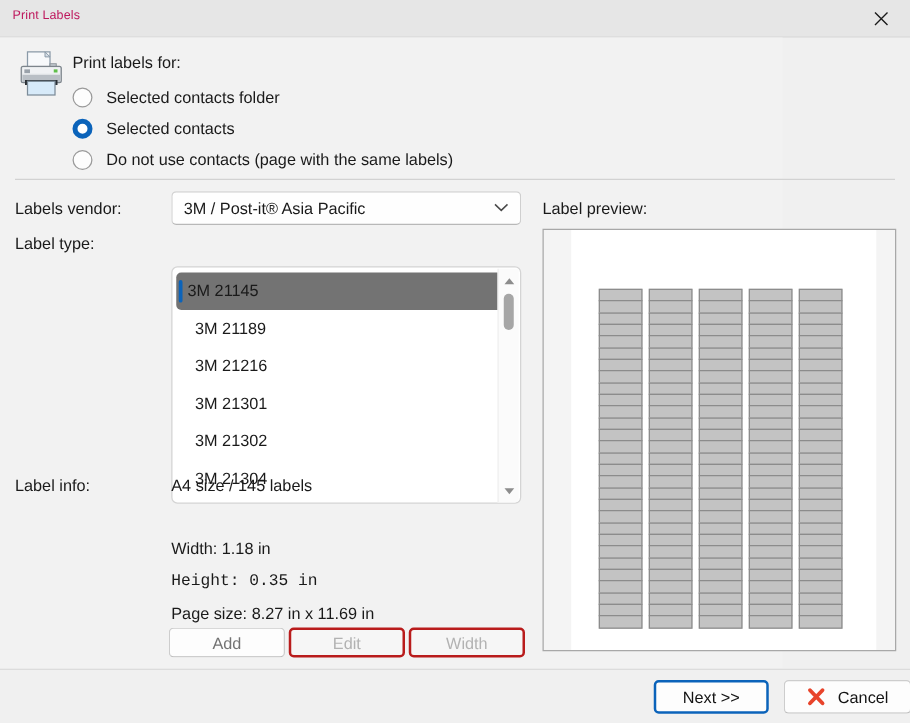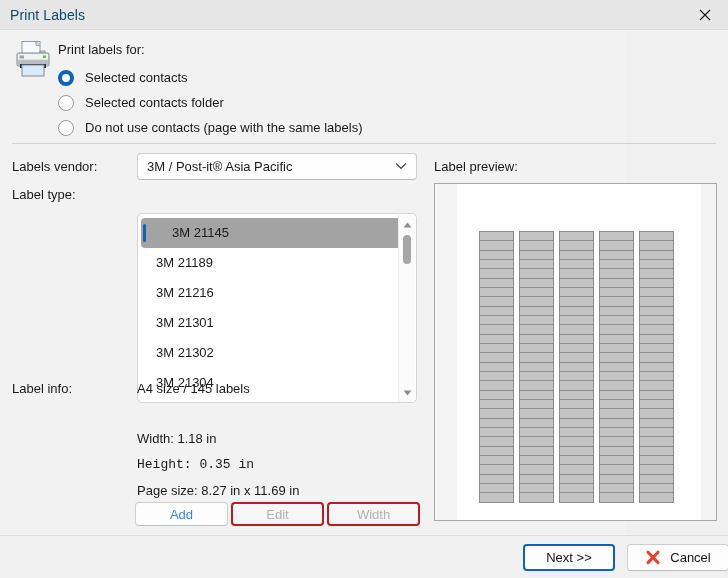--- a/index.html
+++ b/index.html
@@ -23,22 +23,22 @@
     position: absolute;
     left: 0; top: 0;
     width: 728px; height: 30px;
     background: #e6e6e6;
     border-bottom: 1px solid #dcdcdc;
     box-sizing: border-box;
   }
   #title-text {
     position: absolute;
     left: 10px; top: 7px;
-    font-size: 14px;
-    color: #0c4a6e;
+    font-size: 10px;
+    color: #be185d;
     letter-spacing: .1px;
   }
   #close-btn {
     position: absolute;
     right: 0; top: 0;
     width: 46px; height: 30px;
     display: flex; align-items: center; justify-content: center;
     cursor: default;
   }
   #close-btn svg { display: block; }
@@ -144,24 +144,24 @@
     position: relative;
     height: 30px;
     line-height: 30px;
     font-size: 13px;
     color: #1a1a1a;
     padding-left: 18px;
     box-sizing: border-box;
     cursor: default;
   }
   .list-item.selected {
-    background: #a3a3a3;
+    background: #737373;
     border-radius: 4px;
     margin: 0 4px 0 3px;
-    padding-left: 31px;
+    padding-left: 9px;
   }
   .list-item.selected::before {
     content: "";
     position: absolute;
     left: 2px; top: 6px;
     width: 3px; height: 18px;
     background: #0b63ba;
     border-radius: 2px;
   }
   #list-inner { padding-top: 4px; }
@@ -210,21 +210,21 @@
     border-radius: 4px;
     box-sizing: border-box;
     font-size: 13px;
     display: flex; align-items: center; justify-content: center;
     cursor: default;
   }
   .aed-btn.enabled {
     background: #fdfdfd;
     border: 1px solid #cdcdcd;
     border-bottom-color: #bdbdbd;
-    color: #3b82f6;
+    color: #737373;
   }
   .aed-btn.disabled {
     background: #f6f6f6;
     border: 2px solid #b91c1c;
     color: #b2b2b2;
   }
   #btn-add    { left: 135px; }
   #btn-edit   { left: 231px; }
   #btn-delete { left: 327px; }
 
@@ -324,28 +324,28 @@
     <rect x="5" y="20" width="30" height="5.5" fill="#b9bfc5"></rect>
     <rect x="6.5" y="15.5" width="4.5" height="3" fill="#9aa2aa"></rect>
     <rect x="30" y="15.5" width="3" height="2.5" fill="#5fbf4a"></rect>
     <rect x="7" y="24" width="26" height="4" fill="#2a2e33"></rect>
     <rect x="9" y="25" width="22" height="11" fill="#d7eaf9" stroke="#7d8c99" stroke-width="1"></rect>
   </svg>
 
   <div id="radio-area">
     <div id="radio-heading">Print labels for:</div>
 
+    <div class="radio-row">
+      <span class="radio-mark"></span>
+      <span class="radio-label">Selected contacts folder</span>
+    </div>
+
     <div class="radio-row checked">
       <span class="radio-mark"></span>
       <span class="radio-label">Selected contacts</span>
-    </div>
-
-    <div class="radio-row">
-      <span class="radio-mark"></span>
-      <span class="radio-label">Selected contacts folder</span>
     </div>
 
     <div class="radio-row">
       <span class="radio-mark"></span>
       <span class="radio-label">Do not use contacts (page with the same labels)</span>
     </div>
   </div>
 
   <div id="divider"></div>
 

